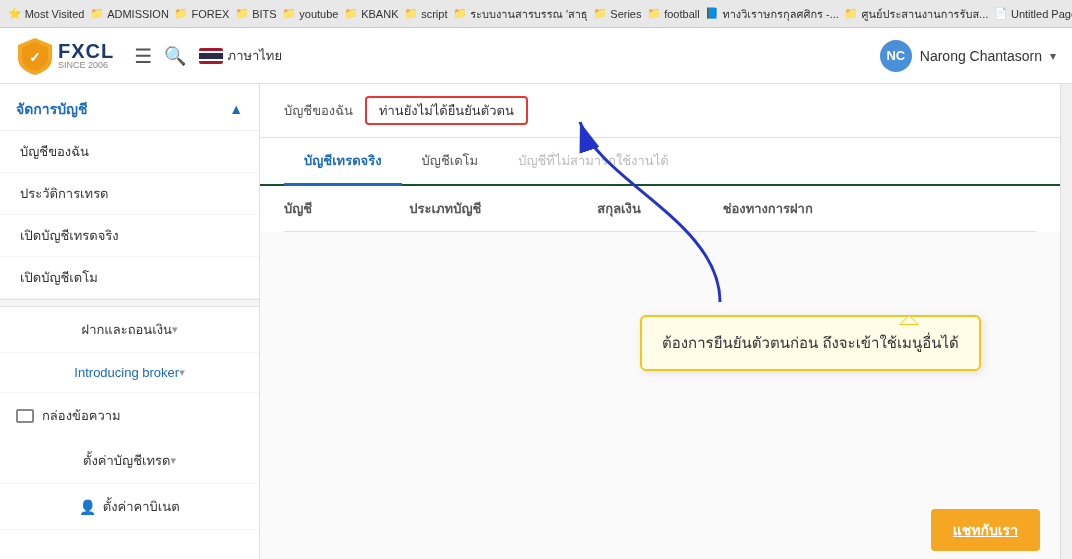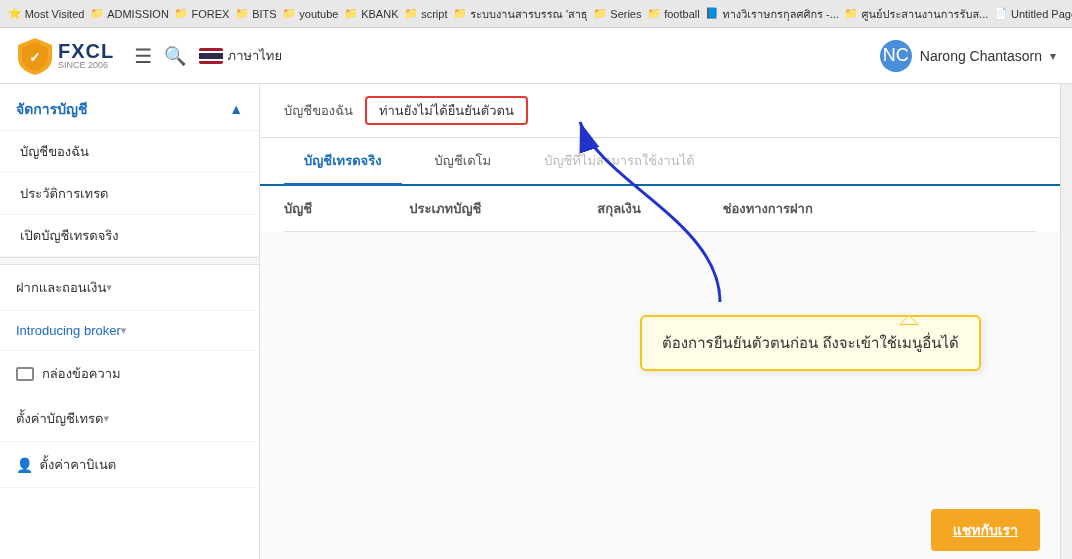--- a/index.html
+++ b/index.html
@@ -50,21 +50,21 @@
     .flag-th {
       background: linear-gradient(to bottom,
         #a51931 0%, #a51931 16.6%,
         #fff 16.6%, #fff 33.3%,
         #2d2a4a 33.3%, #2d2a4a 66.7%,
         #fff 66.7%, #fff 83.4%,
         #a51931 83.4%, #a51931 100%);
     }
 
     .user-area { margin-left: auto; display: flex; align-items: center; gap: 8px; }
-    .user-avatar { width: 32px; height: 32px; background: #4a90d9; border-radius: 50%; display: flex; align-items: center; justify-content: center; color: #fff; font-weight: 400; font-size: 18px; margin-left: 42px; }
+    .user-avatar { width: 32px; height: 32px; background: #4a90d9; border-radius: 50%; display: flex; align-items: center; justify-content: center; color: #fff; font-weight: 700; font-size: 13px; margin-left: 42px; }
     .user-name { font-size: 14px; color: #333; cursor: pointer; }
     .chevron { font-size: 12px; color: #555; }
 
     
     .main-content { display: flex; flex: 1; overflow: hidden; }
 
     
     .sidebar {
       width: 260px;
       background: #fff;
@@ -80,21 +80,21 @@
     }
     .sidebar-item {
       padding: 10px 20px;
       font-size: 13px;
       color: #333;
       cursor: pointer;
       border-bottom: 1px solid #f5f5f5;
     }
     .sidebar-divider { height: 8px; background: #f5f5f5; border-top: 1px solid #e0e0e0; border-bottom: 1px solid #e0e0e0; }
     .sidebar-section-item {
-      display: flex; align-items: center; justify-content: flex-start;
+      display: flex; align-items: center; justify-content: center;
       padding: 12px 16px; font-size: 13px; color: #333; cursor: pointer;
       border-bottom: 1px solid #f5f5f5;
     }
     .sidebar-section-item .label-blue { color: #1a6abf; }
     .sidebar-section-item .chevron-small { font-size: 11px; color: #999; }
     .sidebar-inbox { display: flex; align-items: center; gap: 8px; padding: 12px 16px; font-size: 13px; color: #333; cursor: pointer; }
     .inbox-icon { width: 18px; height: 14px; border: 2px solid #888; border-radius: 2px; display: inline-block; position: relative; }
 
     
     .content-area { flex: 1; padding: 0; background: #fafafa; overflow: hidden; position: relative; }
@@ -121,22 +121,22 @@
       background: #fff;
       font-weight: 500;
       cursor: pointer;
     }
 
     
     .tabs-bar {
       background: #fff;
       padding: 0 24px;
       display: flex;
-      gap: 13px;
-      border-bottom: 2px solid #0369a1;
+      gap: 0;
+      border-bottom: 2px solid #14532d;
       font-family: Liberation Serif, serif;
     }
     .tab {
       padding: 12px 20px;
       font-size: 13px;
       color: #555;
       cursor: pointer;
       border-bottom: 3px solid transparent;
       margin-bottom: -2px;
     }
@@ -280,20 +280,23 @@
       </div>
       <div class="sidebar-item">
         <span>บัญชีของฉัน</span>
       </div>
       <div class="sidebar-item">
         <span>ประวัติการเทรด</span>
       </div>
       <div class="sidebar-item">
         <span>เปิดบัญชีเทรดจริง</span>
       </div>
+      <div class="sidebar-item">
+        <span>เปิดบัญชีเดโม</span>
+      </div>
 
       <div class="sidebar-divider"></div>
 
       <div class="sidebar-section-item">
         <span>ฝากและถอนเงิน</span>
         <span class="chevron-small">▾</span>
       </div>
       <div class="sidebar-section-item">
         <span class="label-blue">Introducing broker</span>
         <span class="chevron-small">▾</span>

